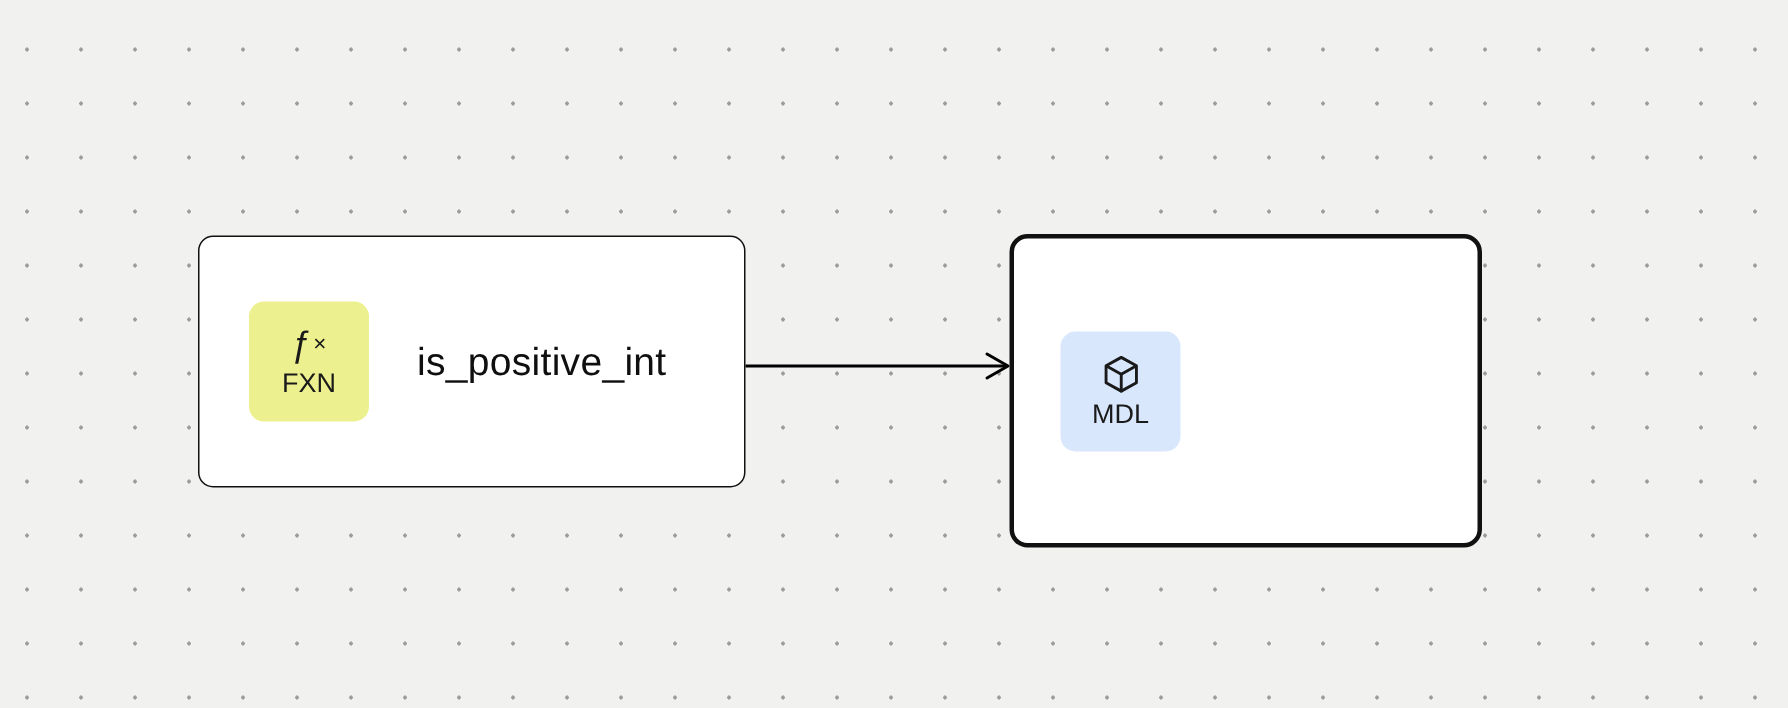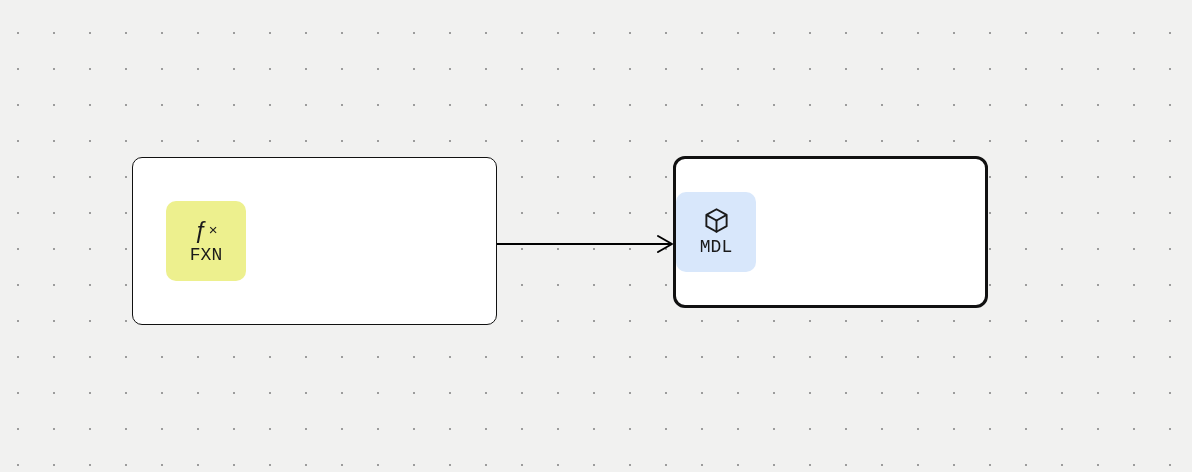--- a/index.html
+++ b/index.html
@@ -31,23 +31,24 @@
     width: 365px;
     height: 168px;
     border: 1.5px solid #111111;
     border-radius: 10px;
     padding-left: 33px;
   }
   .node-model {
     left: 673px;
     top: 156px;
     width: 315px;
-    height: 152px;
+    height: 209px;
     border: 3.5px solid #111111;
     border-radius: 12px;
+    padding-left: 31px;
     gap: 32px;
   }
   .badge {
     width: 80px;
     height: 80px;
     border-radius: 10px;
     flex: 0 0 auto;
     display: flex;
     flex-direction: column;
     align-items: center;
@@ -60,21 +61,21 @@
   .glyph-row {
     color: #1a1a1a;
     font-size: 24px;
     line-height: 24px;
     display: flex;
     align-items: center;
   }
   .glyph-main { font-size: 24px; }
   .glyph-sub { font-size: 15px; margin-left: 1px; }
   .badge-tag {
-    font-family: Liberation Mono, monospace;
+    font-family: Liberation Sans, sans-serif;
     font-size: 18px;
     line-height: 20px;
     color: #1a1a1a;
   }
   .node-label {
     font-size: 26px;
     color: #0f0f0f;
     white-space: nowrap;
     letter-spacing: 0.2px;
   }
@@ -95,20 +96,21 @@
 <div class="canvas">
 
   <div class="node node-function">
     <div class="badge badge-fxn">
       <span class="glyph-row">
           <span class="glyph-main">ƒ</span>
           <span class="glyph-sub">×</span>
         </span>
       <span class="badge-tag">FXN</span>
     </div>
+    <span class="node-label">is_positive_int</span>
   </div>
 
   <svg class="edge-svg" viewBox="0 0 180 26" xmlns="http://www.w3.org/2000/svg">
     <line x1="0" y1="13" x2="174" y2="13" stroke="#000000" stroke-width="2"></line>
     <polyline points="161,5 175,13 161,21" fill="none" stroke="#000000" stroke-width="2" stroke-linecap="round" stroke-linejoin="round"></polyline>
   </svg>
 
   <div class="node node-model">
     <div class="badge badge-mdl">
       <svg class="cube-icon-svg" width="27" height="27" viewBox="0 0 24 24" fill="none" xmlns="http://www.w3.org/2000/svg">

